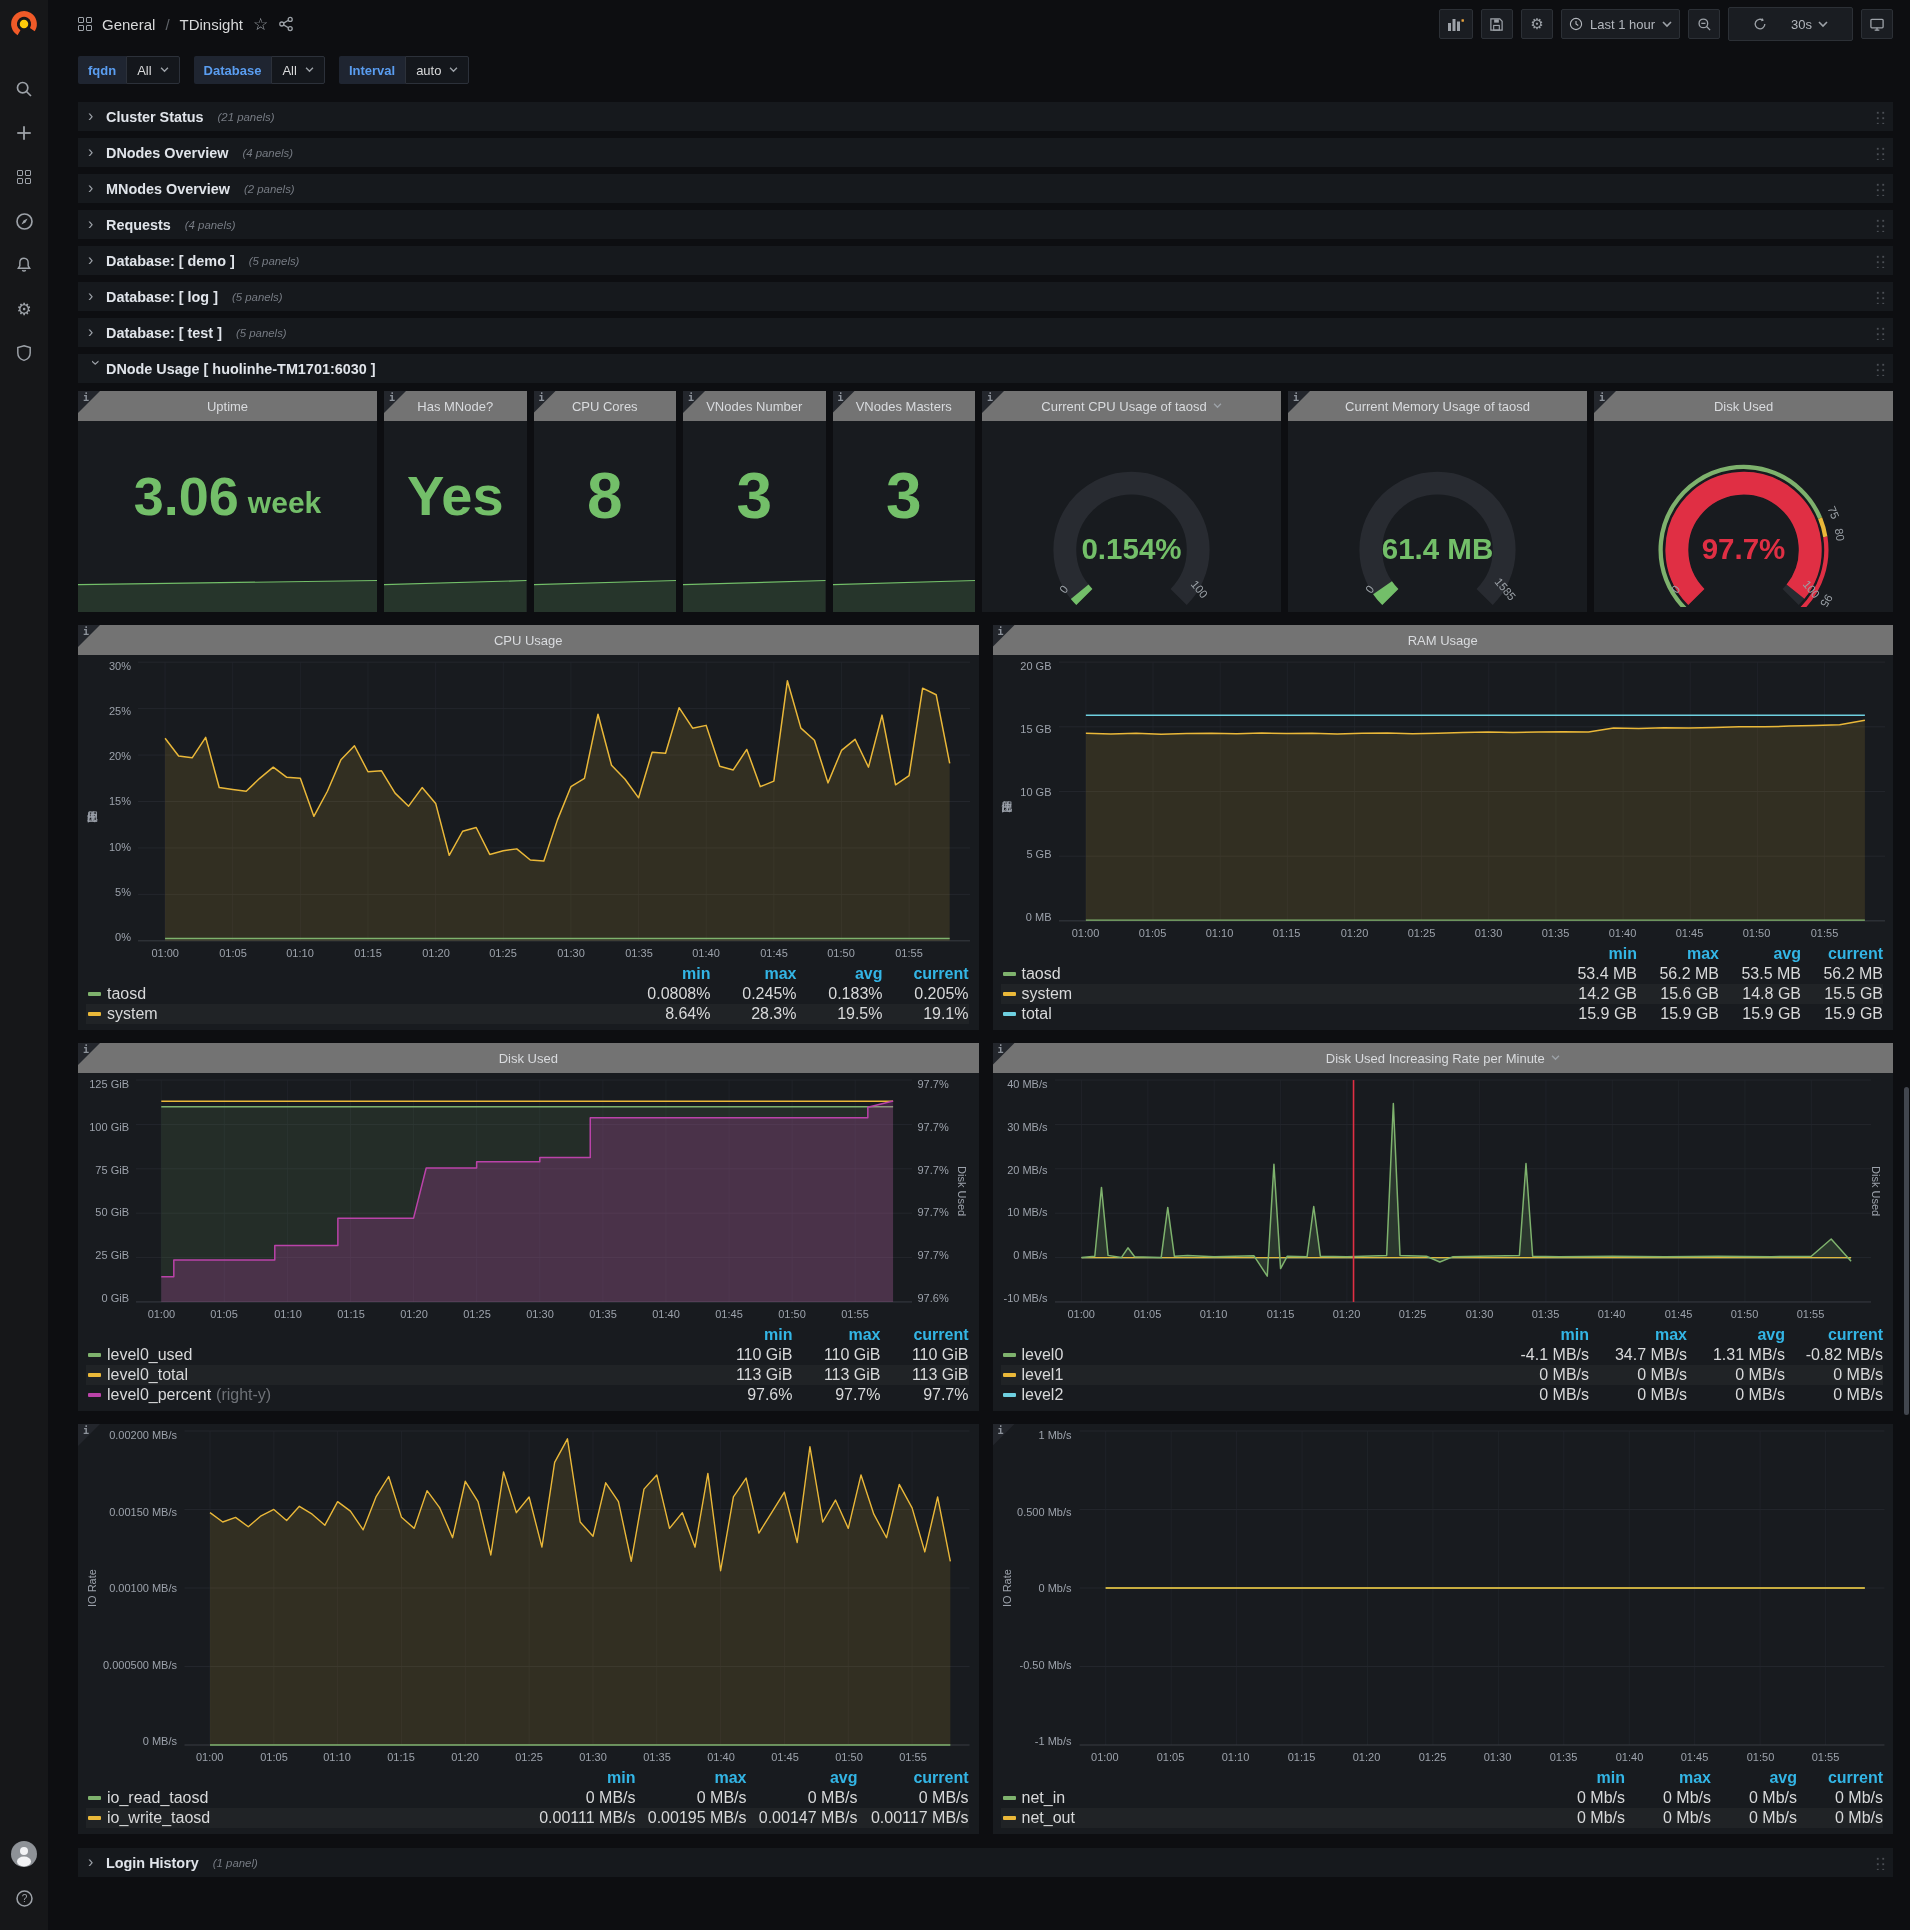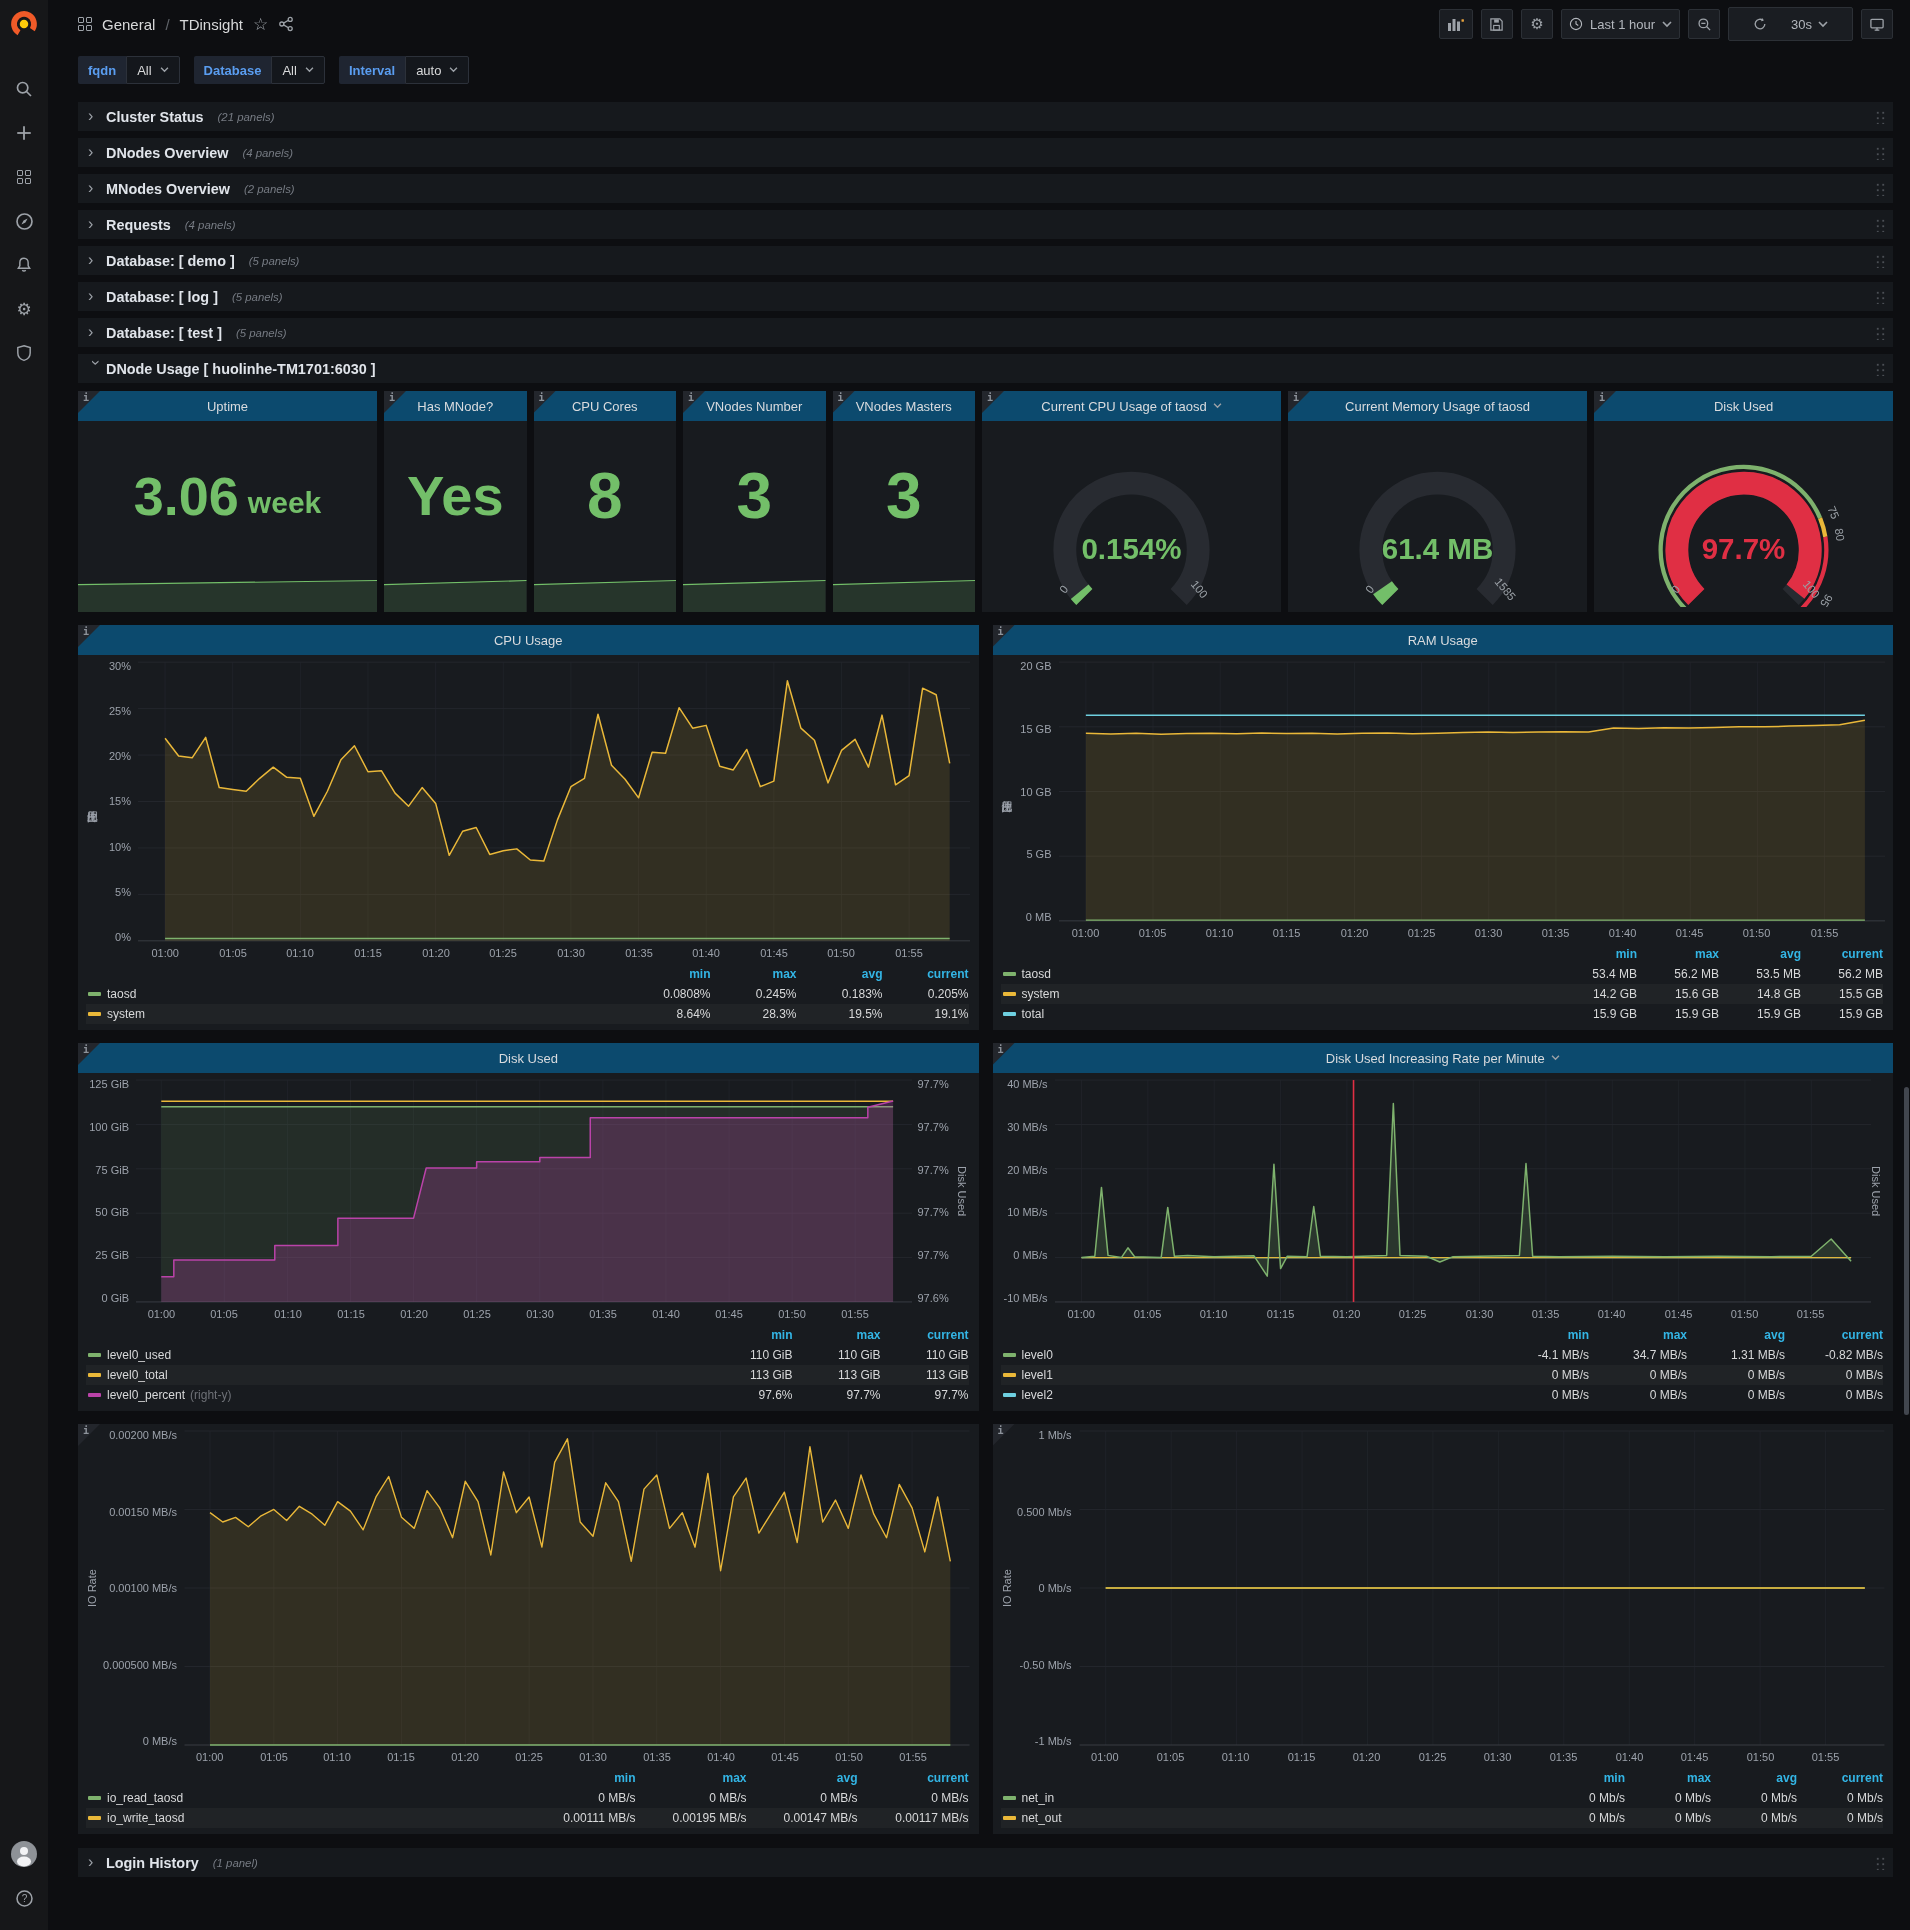--- a/index.html
+++ b/index.html
@@ -34,21 +34,21 @@
   .drow{display:flex;align-items:center;height:29px;background:#16191d;margin-bottom:7px;padding:0 8px 0 10px;cursor:pointer}
   .drow-chev{color:#9da2a8;font-size:16px;width:16px;display:inline-block;transform:translateY(-1px)}
   .drow.open .drow-chev{transform:rotate(90deg) translateX(-1px)}
   .drow-title{font-size:14.4px;font-weight:700;color:#e0e4ea;margin-left:2px}
   .drow-count{font-size:11.4px;font-style:italic;color:#767b83;margin-left:14px}
   .drag{width:11px;height:15px;background-image:radial-gradient(#4b4f55 1.2px,transparent 1.4px);background-size:5.5px 5.5px;background-position:1px 1px}
   
   .panel{position:relative;background:#181b1f;overflow:hidden}
   .pinfo{position:absolute;top:0;left:0;width:22px;height:22px;background:#23262c;clip-path:polygon(0 0,100% 0,0 100%);z-index:3}
   .pinfo b{position:absolute;top:1px;left:5px;color:#8d939b;font:700 10px "DejaVu Sans Mono",monospace}
-  .phead{height:30px;display:flex;align-items:center;justify-content:center;gap:6px;background:#0c4a6e;cursor:pointer}
+  .phead{height:30px;display:flex;align-items:center;justify-content:center;gap:6px;background:#737373;cursor:pointer}
   .ptitle{font-size:13px;font-weight:500;color:#d9dbde}
   
   #stat-row{display:flex;gap:7px;margin-top:8px;height:221px}
   .panel.stat{flex:1 1 0}
   .panel.wide{flex:0 0 299px}
   .stat-body{position:absolute;top:30px;left:0;right:0;bottom:0;display:flex;align-items:center;justify-content:center;gap:9px;padding-bottom:42px}
   .stat-num{color:#73BF69;font-weight:700}
   .v-lg{font-size:64px}.v-md{font-size:54px}.v-yes{font-size:56px}
   .stat-unit{color:#73BF69;font-size:30px;font-weight:700;align-self:center;margin-top:14px}
   .spark{position:absolute;left:0;right:0;bottom:0;width:100%;height:42px}
@@ -59,21 +59,21 @@
   .yunit{width:16px;display:flex;align-items:center;justify-content:center;color:#9ca2ab;font-size:11px;writing-mode:vertical-rl;transform:rotate(180deg)}
   .yunit.cjk{transform:none}
   .yunit.y2u{width:14px;transform:none}
   .ylabels{display:flex;flex-direction:column;justify-content:space-between;align-items:flex-end;padding-right:7px;font-size:11px;color:#9ca2ab}
   .ylabels span{line-height:10px;transform:translateY(0)}
   .ylabels.y2{align-items:flex-start;padding-right:0;padding-left:7px}
   .plotcol{flex:1;min-width:0}
   .plot{position:relative;width:100%}
   .xlabels{position:relative;height:20px;font-size:11px;color:#9ca2ab}
   .xlabels span{position:absolute;top:5px;width:48px;text-align:center}
-  .legend{padding:2px 10px 6px 8px;font-size:12px}
+  .legend{padding:2px 10px 6px 8px;font-size:16px}
   .leg-h,.leg-r{display:flex;align-items:center;height:20px}
   .leg-col{font-weight:700;color:#33b5e5;text-align:right}
   .leg-r:nth-child(odd){background:rgba(255,255,255,0.035)}
   .swatch{width:13px;height:4px;border-radius:1px;margin:0 6px 0 2px;flex:none}
   .leg-name{color:#d8d9da;cursor:pointer}
   .leg-suffix{color:#6e7177;margin-left:5px}
   .leg-val{text-align:right;color:#d8d9da}
   
   #scrollbar{position:absolute;right:0;top:0;bottom:0;width:7px;z-index:9}
   #scrollbar .thumb{position:absolute;right:1px;width:5px;border-radius:3px;background:#42464e}

